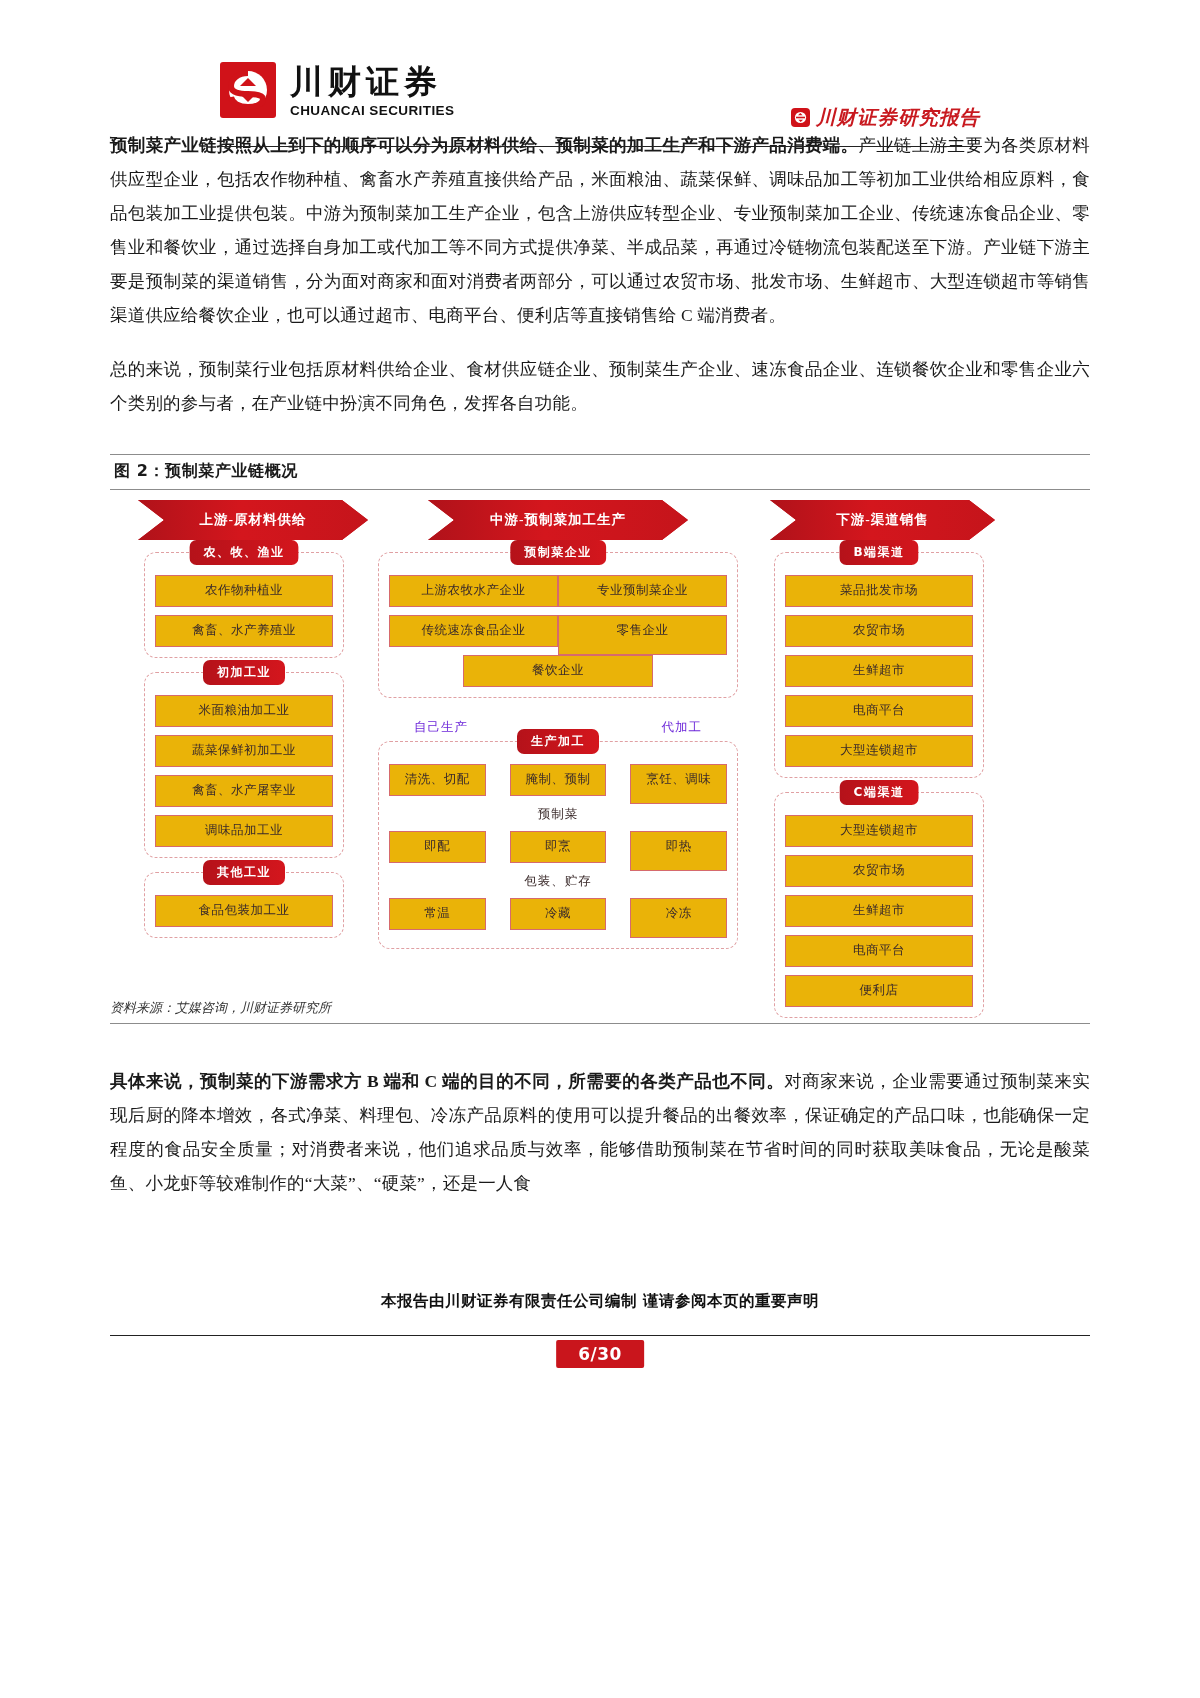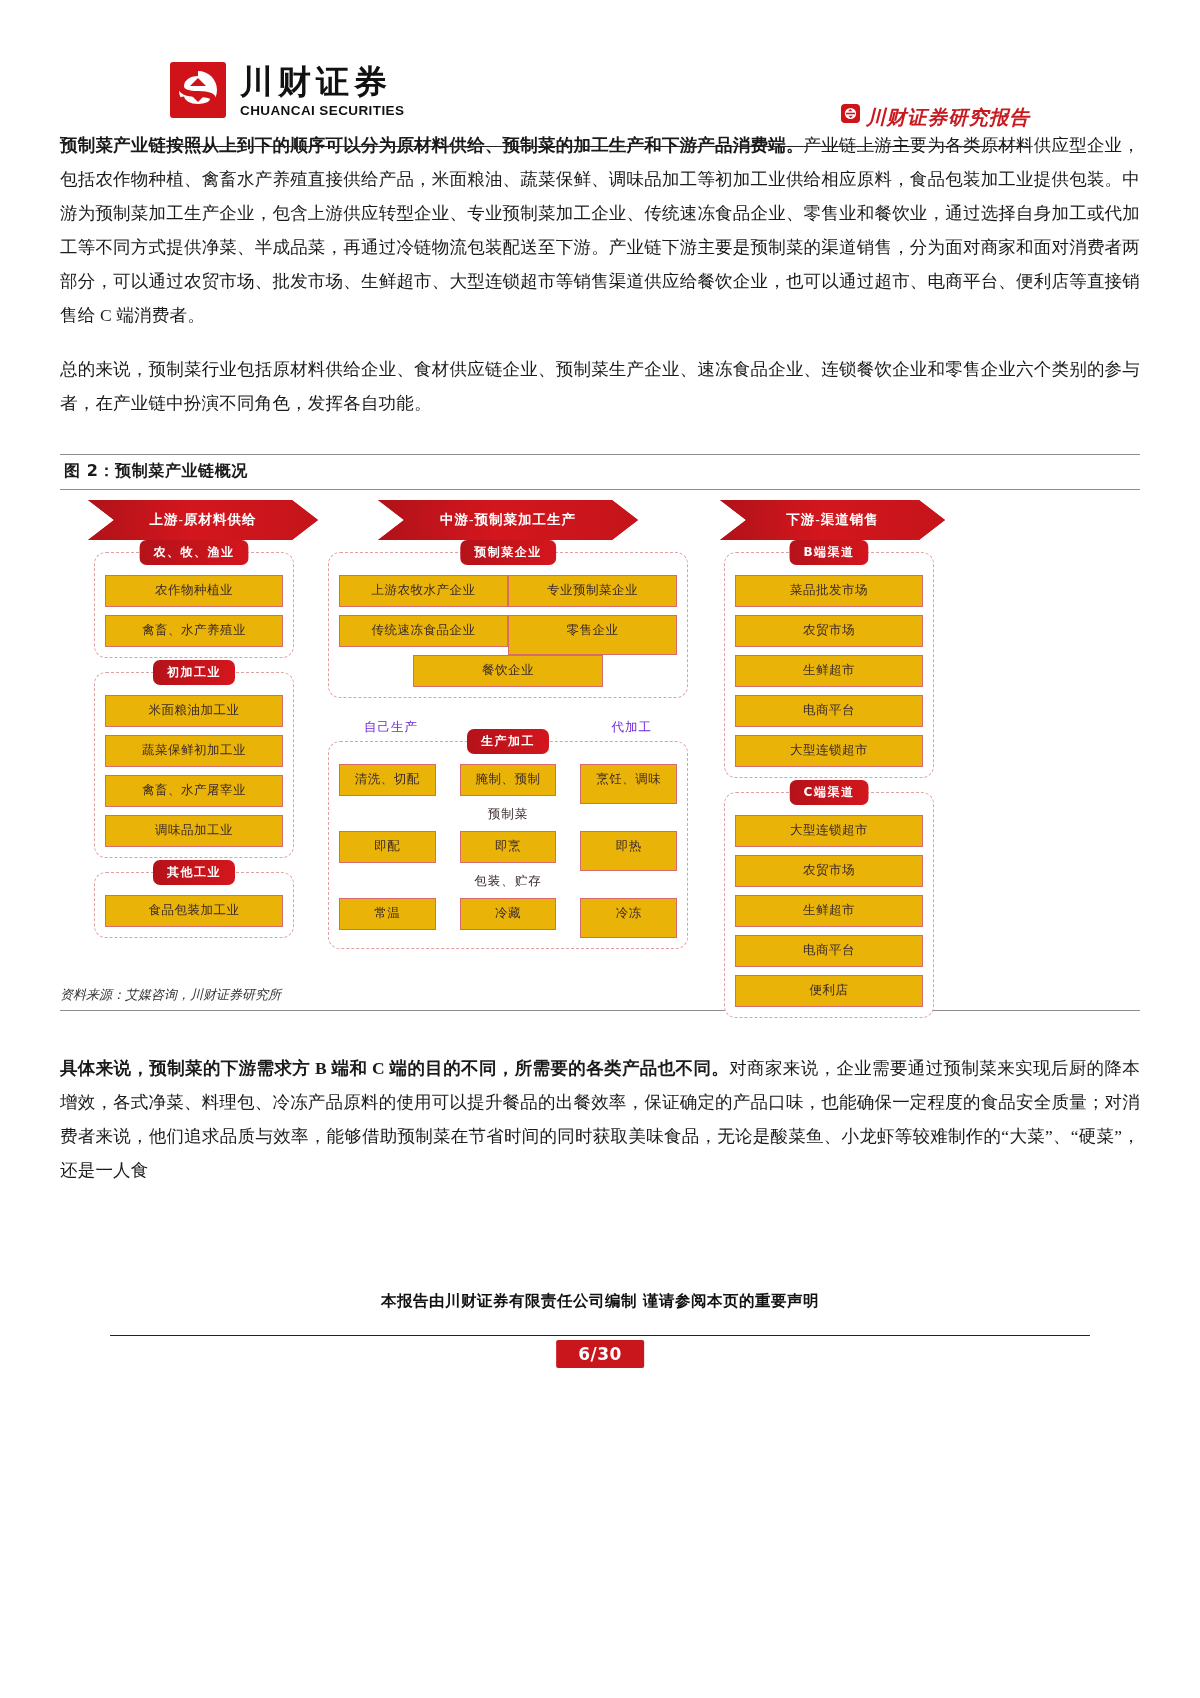--- a/index.html
+++ b/index.html
@@ -7,21 +7,21 @@
   body {
     width:1200px; height:1698px;
     background:#ffffff;
     font-family:"Liberation Serif", "DejaVu Serif", serif;
     color:#1a1a1a;
     position:relative;
     overflow:hidden;
   }
 
   
-  .page { width:1200px; height:1408px; position:relative; padding:0 60px; }
+  .page { width:1200px; height:1408px; position:relative; padding:0 110px; }
   .header { position:relative; height:110px; padding-top:58px; }
   .logo-wrap { display:flex; align-items:flex-end; gap:14px; position:absolute; left:110px; top:62px;}
   .logo-mark {
     width:56px; height:56px; background:#d01219;
     display:flex; align-items:center; justify-content:center;
     border-radius:3px;
   }
   .logo-mark svg { display:block; }
   .logo-texts { display:flex; flex-direction:column; justify-content:flex-end; }
   .logo-cn {
@@ -29,21 +29,21 @@
     font-size:33px; font-weight:700; letter-spacing:5px; color:#111;
     line-height:1.05;
   }
   .logo-en {
     font-family:"Liberation Sans", sans-serif;
     font-size:13.5px; font-weight:700; letter-spacing:0.4px; color:#111;
     margin-top:3px;
   }
   .header-right {
     position:absolute; right:110px; top:104px;
-    display:flex; gap:6px;
+    display:flex; align-items:center; gap:6px;
   }
   .hr-badge {
     width:19px; height:19px; background:#d01219; border-radius:4px;
     display:flex; align-items:center; justify-content:center;
   }
   .hr-text {
     font-family:"DejaVu Sans", sans-serif;
     font-size:19.5px; font-weight:700; color:#c8191f; letter-spacing:1px;
     font-style:italic;
   }
@@ -140,21 +140,21 @@
     text-align:center; font-size:12.5px; color:#3a2a2a;
     margin:2px 0 8px 0; letter-spacing:1px;
   }
   .flowrow {
     display:flex; justify-content:space-between;
     font-size:12.5px; color:#6d28d9; letter-spacing:1px;
     padding:7px 36px 5px 36px;
   }
 
   .src {
-    margin-top:16px;
+    margin-top:29px;
     font-size:13px; font-style:italic; color:#333;
     font-family:"Liberation Serif", serif;
     border-bottom:1.2px solid #8c8c8c;
     padding-bottom:6px;
   }
 
   
   .lower { margin-top:40px; }
 
   

